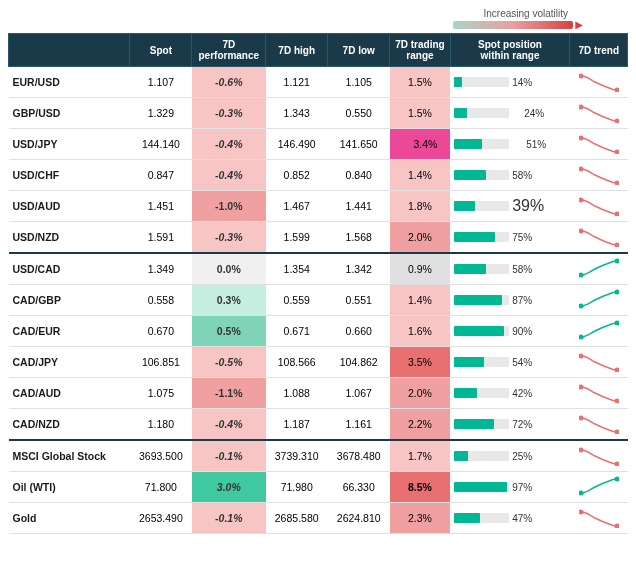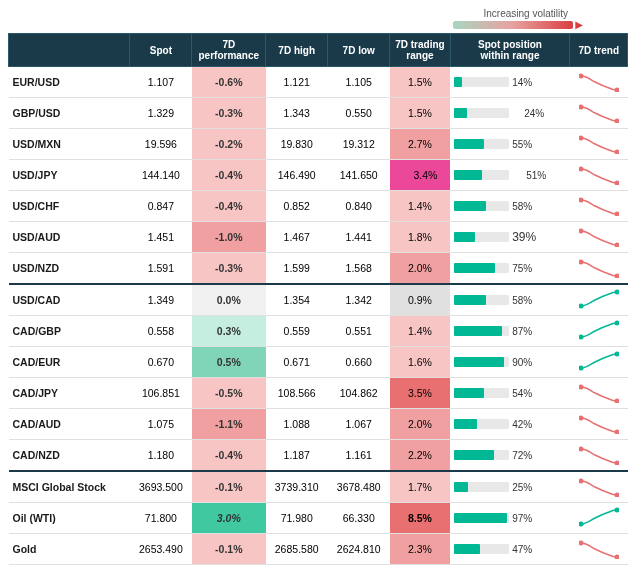--- a/index.html
+++ b/index.html
@@ -73,21 +73,21 @@
     tbody td:first-child {
       text-align: left;
       font-weight: 600;
       color: #1a1a1a;
     }
 
     .section-divider td {
       border-top: 2px solid #1a3a4a;
     }
 
-    .perf-negative-light { background-color: #f8c5c5; color: #333; }
+    .perf-negative-light { background-color: #f8c5c5; color: #333; font-style: italic; }
     .perf-negative-medium { background-color: #f0a0a0; color: #333; }
     .perf-positive-light { background-color: #c5ede0; color: #333; }
     .perf-positive-medium { background-color: #80d4b8; color: #333; }
     .perf-positive-strong { background-color: #40c8a0; color: #333; }
     .perf-neutral { background-color: #f0f0f0; color: #333; }
 
     .spot-pos-cell {
       padding: 3px 4px;
       min-width: 60px;
     }
@@ -173,41 +173,20 @@
     <span style="font-size:10px;color:#333;">24%</span>
   </div>
         </td>
       <td class="trend-cell"><svg width="40" height="22">
     <path d="M2,6 C8,6 12,10 16,12 C20,14 24,16 30,18 C34,20 38,20 38,20" fill="none" stroke="#e87070" stroke-width="1.5"></path>
     <circle cx="38" cy="20" r="2.5" fill="#e87070"></circle>
     <circle cx="2" cy="6" r="2.5" fill="#e87070"></circle>
   </svg></td>
     </tr>
       <tr>
-      <td class="col-pair">USD/MXN</td>
-      <td>19.596</td>
-      <td class="perf-negative-light" style="font-weight:600;">-0.2%</td>
-      <td>19.830</td>
-      <td>19.312</td>
-      <td style="background:#f0a0a0;">2.7%</td>
-      <td class="spot-pos-cell">
-          <div style="display:flex;align-items:center;gap:3px;">
-    <div class="spot-bar-bg">
-      <div class="spot-bar-fill" style="width:30px;background:#00b894"></div>
-    </div>
-    <span style="font-size:10px;color:#333;">55%</span>
-  </div>
-        </td>
-      <td class="trend-cell"><svg width="40" height="22">
-    <path d="M2,6 C8,6 12,10 16,12 C20,14 24,16 30,18 C34,20 38,20 38,20" fill="none" stroke="#e87070" stroke-width="1.5"></path>
-    <circle cx="38" cy="20" r="2.5" fill="#e87070"></circle>
-    <circle cx="2" cy="6" r="2.5" fill="#e87070"></circle>
-  </svg></td>
-    </tr>
-      <tr>
       <td class="col-pair">USD/JPY</td>
       <td>144.140</td>
       <td class="perf-negative-light" style="font-weight:600;">-0.4%</td>
       <td>146.490</td>
       <td>141.650</td>
       <td style="background:#ec4899;padding-left:15px;">3.4%</td>
       <td class="spot-pos-cell">
           <div style="display:flex;align-items:center;gap:17px;">
     <div class="spot-bar-bg">
       <div class="spot-bar-fill" style="width:28px;background:#00b894"></div>
@@ -247,21 +226,21 @@
       <td>1.451</td>
       <td class="perf-negative-medium" style="font-weight:600;">-1.0%</td>
       <td>1.467</td>
       <td>1.441</td>
       <td style="background:#f8c5c5;">1.8%</td>
       <td class="spot-pos-cell">
           <div style="display:flex;align-items:center;gap:3px;">
     <div class="spot-bar-bg">
       <div class="spot-bar-fill" style="width:21px;background:#00b894"></div>
     </div>
-    <span style="font-size:12px;color:#333;">39%</span>
+    <span style="font-size:16px;color:#333;">39%</span>
   </div>
         </td>
       <td class="trend-cell"><svg width="40" height="22">
     <path d="M2,6 C8,6 12,10 16,12 C20,14 24,16 30,18 C34,20 38,20 38,20" fill="none" stroke="#e87070" stroke-width="1.5"></path>
     <circle cx="38" cy="20" r="2.5" fill="#e87070"></circle>
     <circle cx="2" cy="6" r="2.5" fill="#e87070"></circle>
   </svg></td>
     </tr>
       <tr>
       <td class="col-pair">USD/NZD</td>

